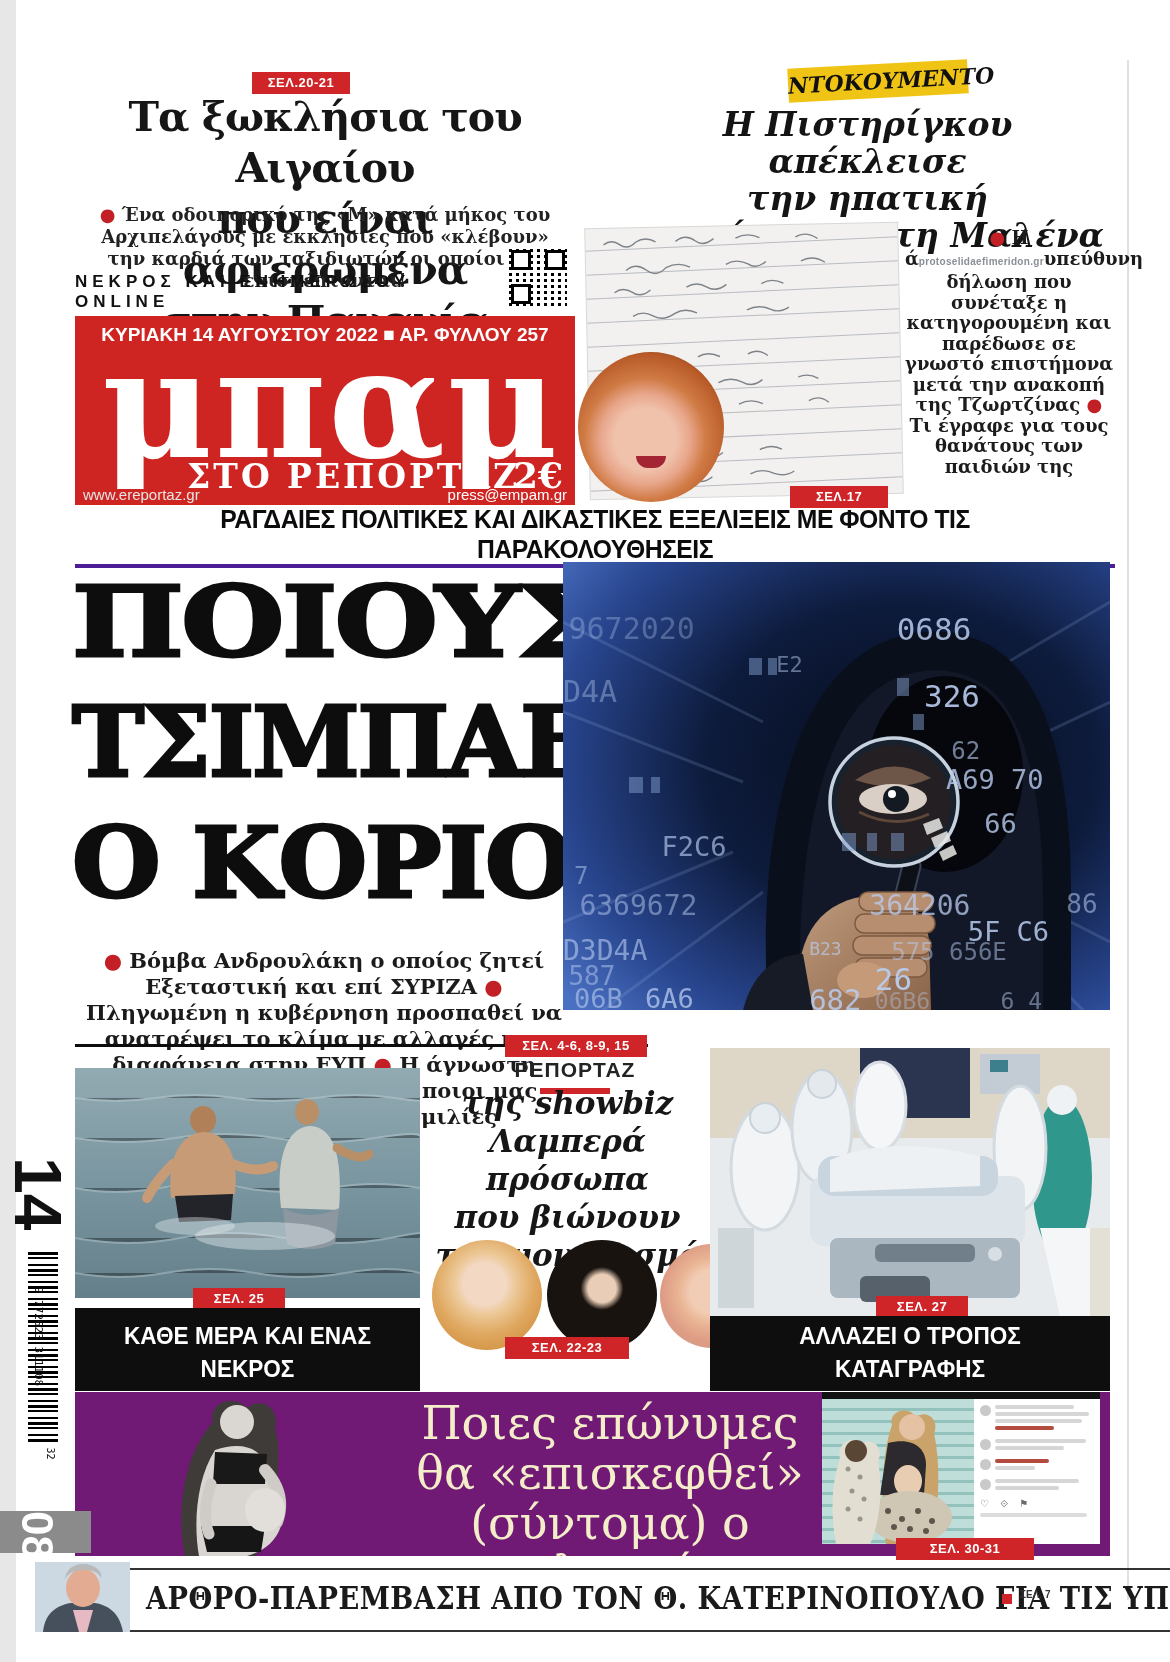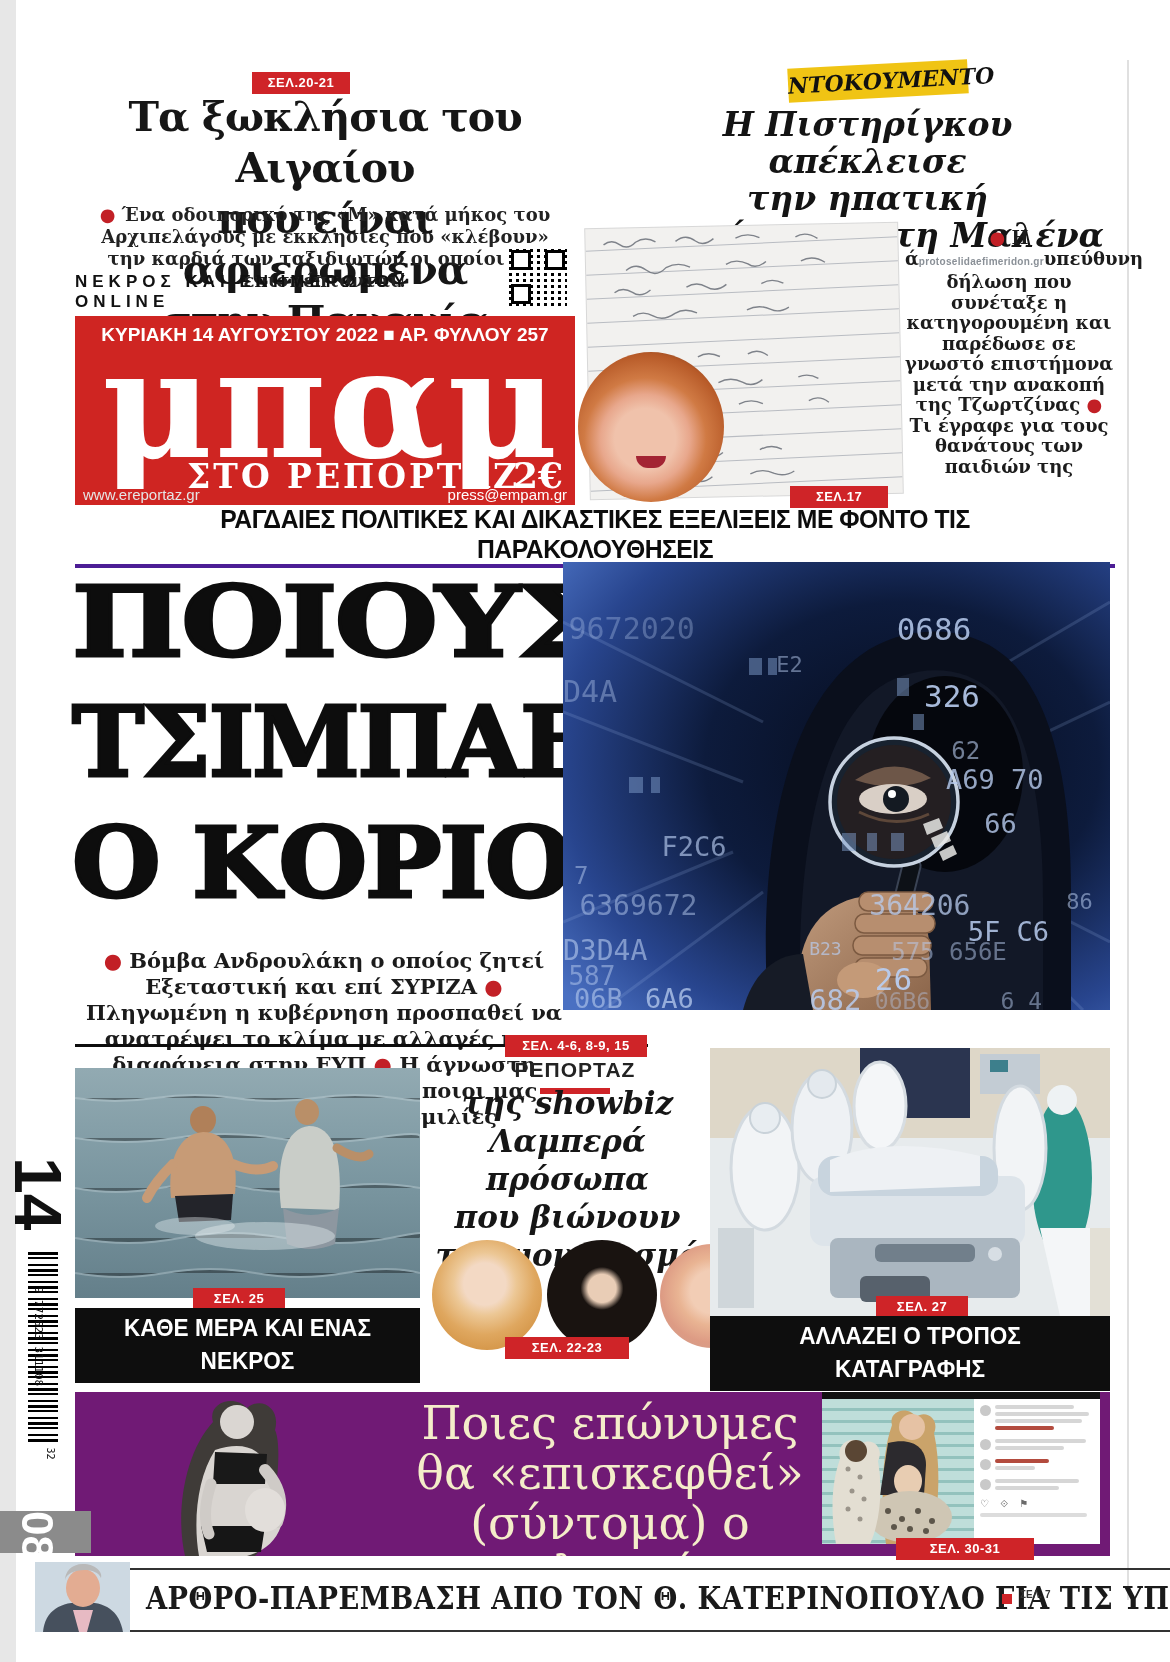--- a/index.html
+++ b/index.html
@@ -195,21 +195,21 @@
     <span class="code" style="left:39%;top:20%;font-size:22px;opacity:.5">E2</span>
     <span class="code" style="left:66%;top:26%;font-size:31px;opacity:.9">326</span>
     <span class="code" style="left:0;top:25%;font-size:30px;opacity:.4">D4A</span>
     <span class="code" style="left:71%;top:39%;font-size:24px;opacity:.6">62</span>
     <span class="code" style="left:70%;top:45%;font-size:27px;opacity:.8">A69 70</span>
     <span class="code" style="left:77%;top:55%;font-size:27px;opacity:.8">66</span>
     <span class="code" style="left:18%;top:60%;font-size:27px;opacity:.65">F2C6</span>
     <span class="code" style="left:2%;top:67%;font-size:24px;opacity:.5">7</span>
     <span class="code" style="left:3%;top:73%;font-size:28px;opacity:.5">6369672</span>
     <span class="code" style="left:56%;top:73%;font-size:28px;opacity:.75">364206</span>
-    <span class="code" style="left:92%;top:73%;font-size:22px;opacity:.55">86</span>
+    <span class="code" style="left:92%;top:73%;font-size:26px;opacity:.55">86</span>
     <span class="code" style="left:74%;top:79%;font-size:27px;opacity:.85">5F C6</span>
     <span class="code" style="left:0;top:83%;font-size:28px;opacity:.6">D3D4A</span>
     <span class="code" style="left:45%;top:84%;font-size:18px;opacity:.7">B23</span>
     <span class="code" style="left:60%;top:84%;font-size:24px;opacity:.5">575 656E</span>
     <span class="code" style="left:1%;top:89%;font-size:26px;opacity:.5">587</span>
     <span class="code" style="left:57%;top:89%;font-size:31px;opacity:.95">26</span>
     <span class="code" style="left:2%;top:94%;font-size:27px;opacity:.6">06B</span>
     <span class="code" style="left:15%;top:94%;font-size:27px;opacity:.75">6A6</span>
     <span class="code" style="left:45%;top:94%;font-size:29px;opacity:.85">682</span>
     <span class="code" style="left:57%;top:95%;font-size:23px;opacity:.4">06B6</span>
@@ -254,21 +254,21 @@
       <path d="M98,96 q-18,18 -26,34" stroke="#c79b76" stroke-width="10" fill="none" stroke-linecap="round"></path>
       <ellipse cx="232" cy="44" rx="12" ry="13" fill="#b98f68"></ellipse>
       <path d="M206,140 C200,90 212,60 234,58 C258,58 268,86 264,142 Z" fill="#c9cdc8"></path>
       <path d="M208,140 q28,14 56,0 l-4,36 q-24,10 -48,0 Z" fill="#8d97a0"></path>
       <path d="M262,80 q22,14 32,6" stroke="#b98f68" stroke-width="9" fill="none" stroke-linecap="round"></path>
       <ellipse cx="190" cy="168" rx="70" ry="14" fill="#dfe8ea" opacity=".45"></ellipse>
       <ellipse cx="120" cy="158" rx="40" ry="9" fill="#e6eef0" opacity=".4"></ellipse>
     </svg>
   </div>
   <div class="tag" style="left:193px;top:1288px;width:72px;">ΣΕΛ. 25</div>
-  <div class="blackbar" style="left:75px;top:1308px;width:345px;height:72px;padding-top:3px;">
+  <div class="blackbar" style="left:75px;top:1308px;width:345px;height:72px;padding-top:11px;">
     <div class="inner">ΚΑΘΕ ΜΕΡΑ ΚΑΙ ΕΝΑΣ ΝΕΚΡΟΣ</div><br>
     <div class="inner">ΣΤΙΣ ΠΑΡΑΛΙΕΣ ΤΗΣ ΧΩΡΑΣ ΜΑΣ!</div>
   </div>
 
   <div class="abs serif" style="left:425px;top:1084px;width:285px;text-align:center;font-weight:bold;font-style:italic;
               font-size:31px;line-height:38px;color:#161616;">
     <div>της showbiz</div>
     <div>Λαμπερά πρόσωπα</div>
     <div>που βιώνουν</div>
     <div>τον μοναχισμό</div>

